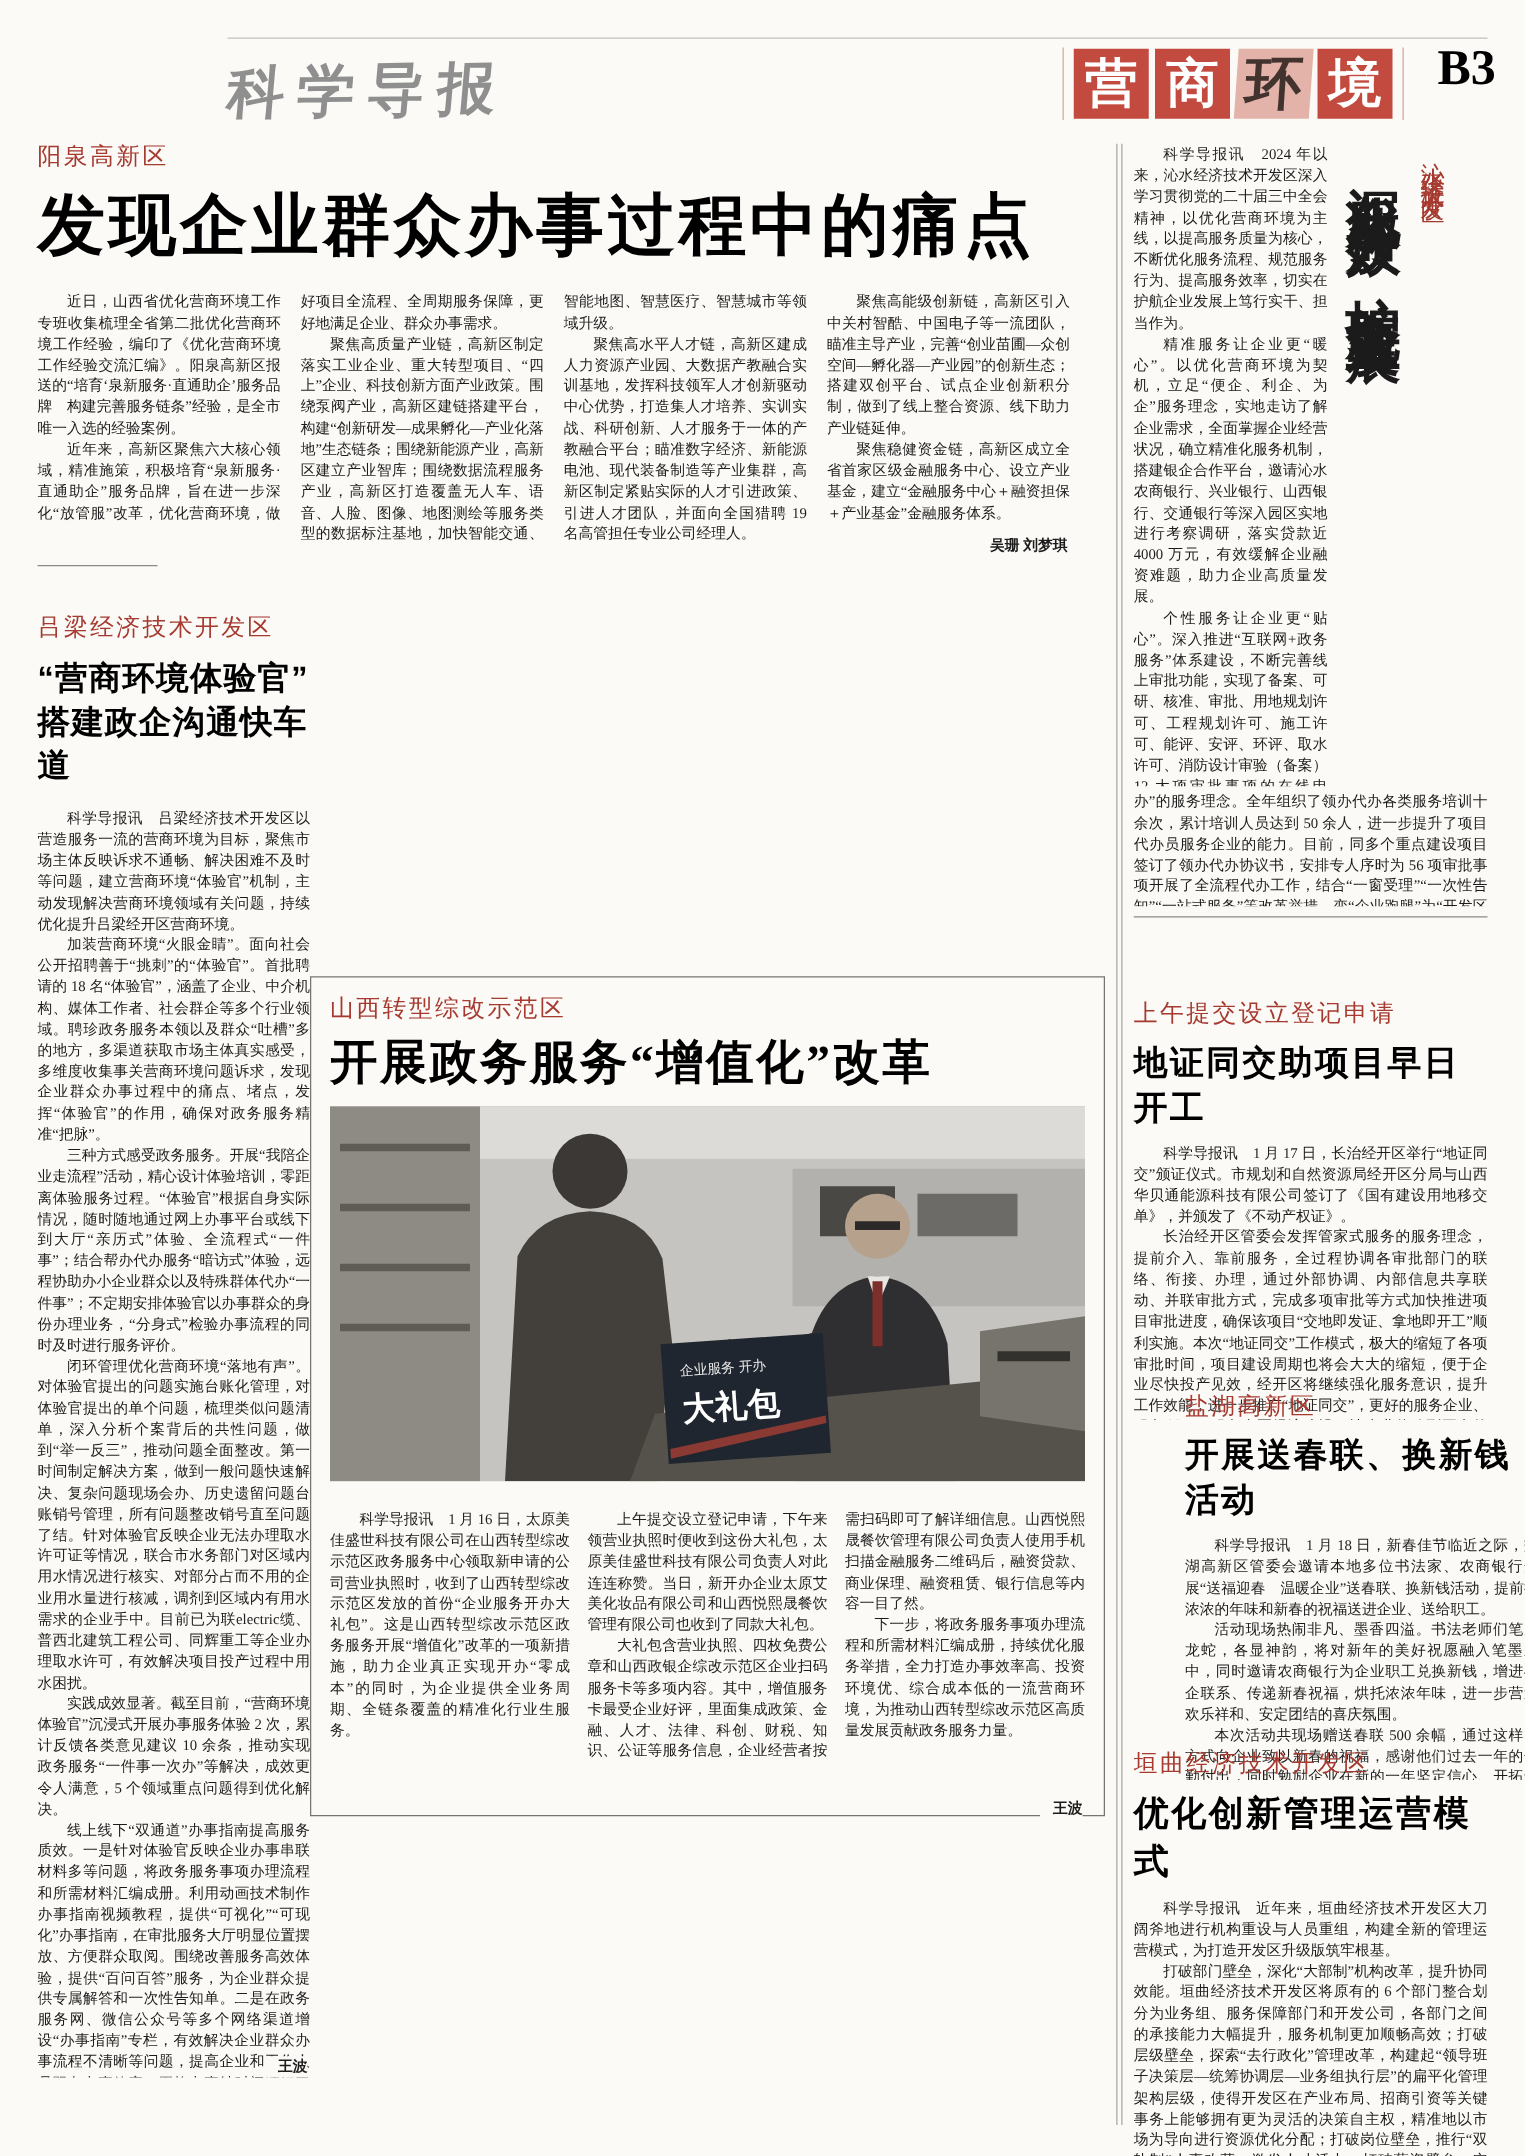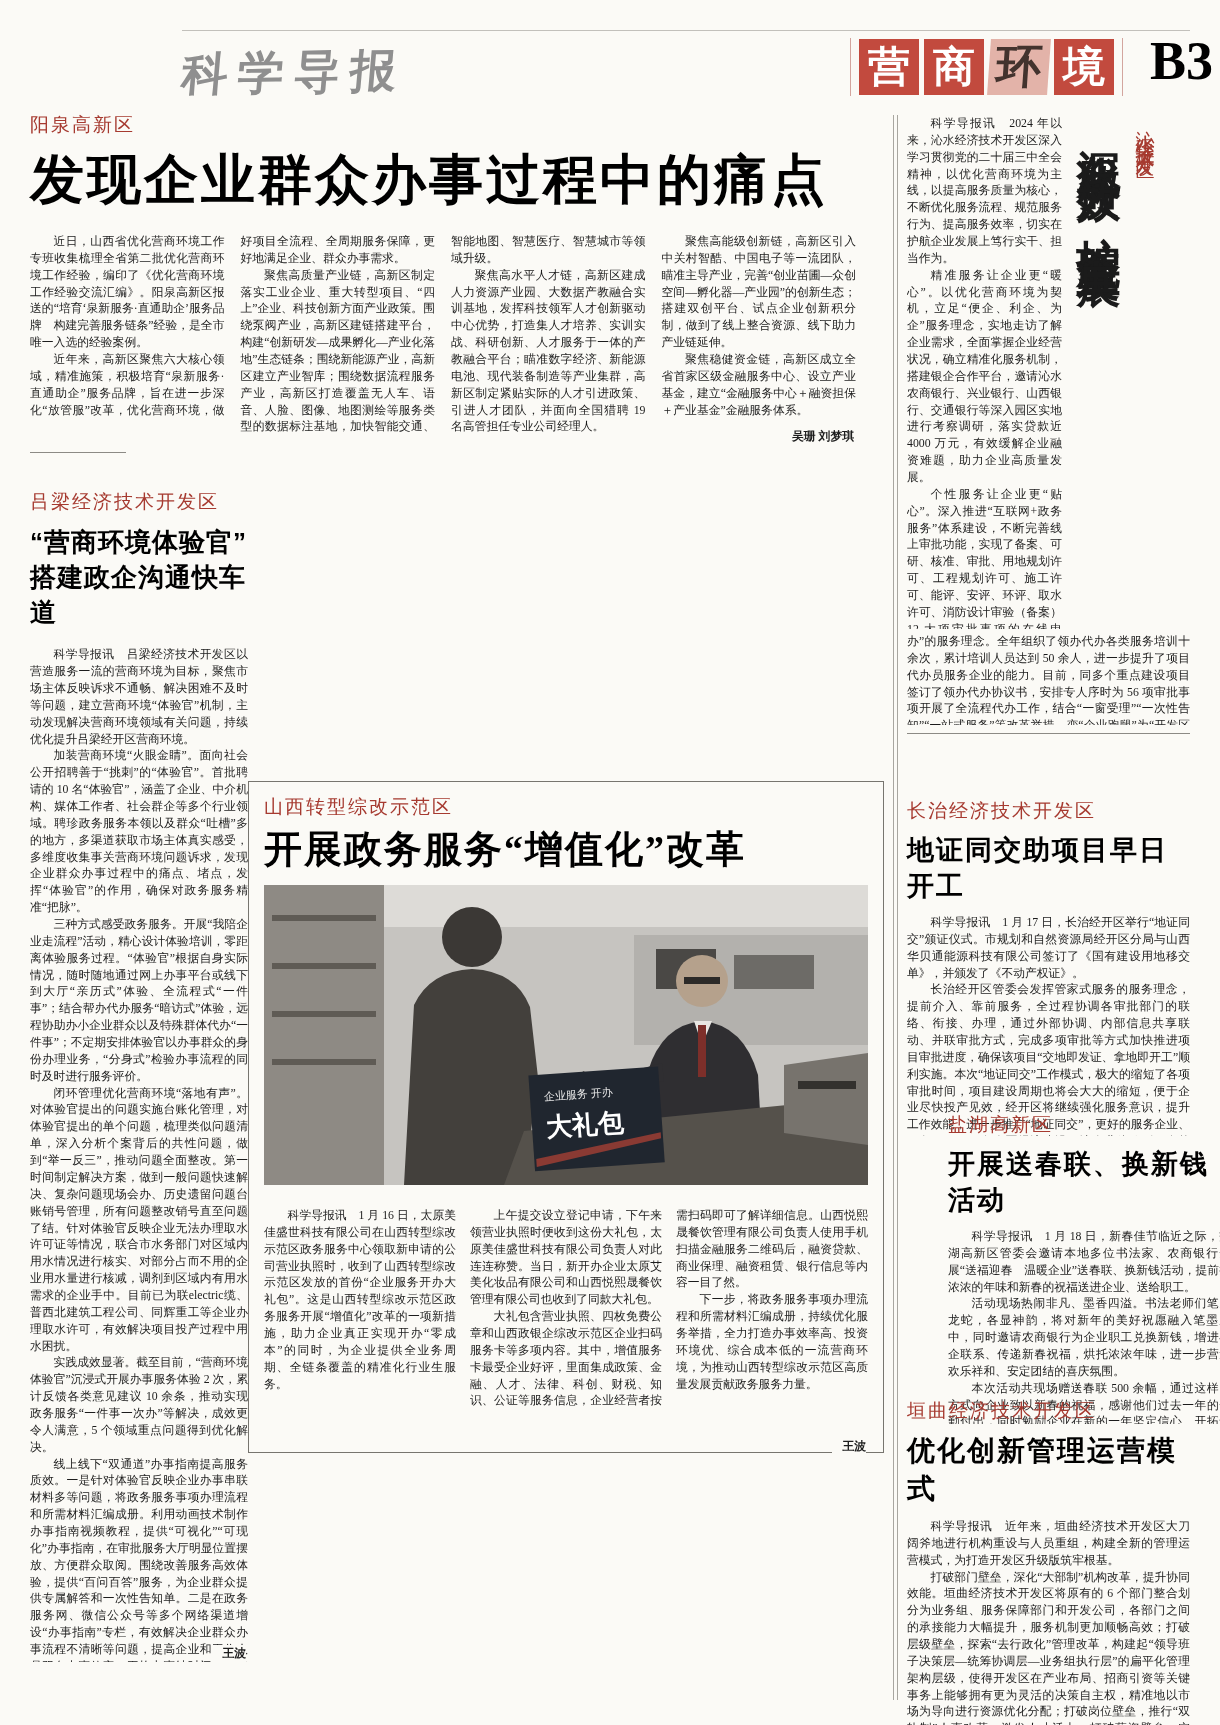--- a/index.html
+++ b/index.html
@@ -11,21 +11,21 @@
   .datebox .sq{display:inline-block;width:8px;height:8px;background:#b9b9b9;margin-right:6px;vertical-align:1px;}
   .masthead{position:absolute;left:182px;top:42px;font-size:46px;font-weight:bold;color:#8f8f8f;
             letter-spacing:10px;transform:skewX(-6deg) rotate(-1deg);font-family:"Liberation Serif",serif;}
   .topline{position:absolute;left:182px;top:30px;width:1008px;height:1px;background:#c2c0bb;}
   .banner{position:absolute;left:850px;top:38px;height:58px;display:flex;align-items:center;gap:5px;
           border-left:1px solid #d3a59e;border-right:1px solid #d3a59e;padding:0 8px;}
   .banner .blk{width:60px;height:56px;background:#c24a3e;color:#fff;font-weight:bold;
                font-size:42px;display:flex;align-items:center;justify-content:center;
                font-family:"Liberation Serif",serif;}
   .banner .blk.light{background:#e3b3a9;color:#43332e;transform:skewX(-4deg);font-size:46px;}
-  .pageno{position:absolute;left:1150px;top:30px;font-size:54px;font-weight:bold;
+  .pageno{position:absolute;left:1150px;top:30px;font-size:40px;font-weight:bold;
           font-family:"Liberation Serif",serif;color:#000;text-align:right;}
   
   .kick{font-size:19px;color:#a63a30;font-family:"Liberation Sans","DejaVu Sans",sans-serif;letter-spacing:2px;}
   .body{font-size:11.8px;line-height:1.43;text-align:justify;color:#1c1c1c;}
   .body p{margin:0;text-indent:2em;}
   .byl-abs{position:absolute;right:2px;bottom:0;font-weight:bold;font-size:11.8px;background:#fbfaf6;padding-left:10px;}
   .hl-sans{font-family:"Liberation Sans","DejaVu Sans",sans-serif;font-weight:900;color:#000;}
   .hl-serif{font-family:"Liberation Serif","DejaVu Serif",serif;font-weight:bold;color:#000;}
   .vrule{position:absolute;left:893px;top:115px;height:1585px;width:3px;
          border-left:1px solid #a8a6a0;border-right:1px solid #a8a6a0;}
@@ -109,21 +109,21 @@
 
   <div class="lvl">
     <div class="rule"></div>
     <div class="kick">吕梁经济技术开发区</div>
     <div class="hl hl-sans">
       <div>“营商环境体验官”</div>
       <div>搭建政企沟通快车道</div>
     </div>
     <div class="body" style="position:relative;margin-top:16px;height:1016px;overflow:hidden;">
       <p>科学导报讯　吕梁经济技术开发区以营造服务一流的营商环境为目标，聚焦市场主体反映诉求不通畅、解决困难不及时等问题，建立营商环境“体验官”机制，主动发现解决营商环境领域有关问题，持续优化提升吕梁经开区营商环境。</p>
-      <p>加装营商环境“火眼金睛”。面向社会公开招聘善于“挑刺”的“体验官”。首批聘请的 10 名“体验官”，涵盖了企业、中介机构、媒体工作者、社会群企等多个行业领域。聘珍政务服务本领以及群众“吐槽”多的地方，多渠道获取市场主体真实感受，多维度收集事关营商环境问题诉求，发现企业群众办事过程中的痛点、堵点，发挥“体验官”的作用，确保对政务服务精准“把脉”。</p>
+      <p>加装营商环境“火眼金睛”。面向社会公开招聘善于“挑刺”的“体验官”。首批聘请的 18 名“体验官”，涵盖了企业、中介机构、媒体工作者、社会群企等多个行业领域。聘珍政务服务本领以及群众“吐槽”多的地方，多渠道获取市场主体真实感受，多维度收集事关营商环境问题诉求，发现企业群众办事过程中的痛点、堵点，发挥“体验官”的作用，确保对政务服务精准“把脉”。</p>
       <p>三种方式感受政务服务。开展“我陪企业走流程”活动，精心设计体验培训，零距离体验服务过程。“体验官”根据自身实际情况，随时随地通过网上办事平台或线下到大厅“亲历式”体验、全流程式“一件事”；结合帮办代办服务“暗访式”体验，远程协助办小企业群众以及特殊群体代办“一件事”；不定期安排体验官以办事群众的身份办理业务，“分身式”检验办事流程的同时及时进行服务评价。</p>
       <p>闭环管理优化营商环境“落地有声”。对体验官提出的问题实施台账化管理，对体验官提出的单个问题，梳理类似问题清单，深入分析个案背后的共性问题，做到“举一反三”，推动问题全面整改。第一时间制定解决方案，做到一般问题快速解决、复杂问题现场会办、历史遗留问题台账销号管理，所有问题整改销号直至问题了结。针对体验官反映企业无法办理取水许可证等情况，联合市水务部门对区域内用水情况进行核实、对部分占而不用的企业用水量进行核减，调剂到区域内有用水需求的企业手中。目前已为联electric缆、普西北建筑工程公司、同辉重工等企业办理取水许可，有效解决项目投产过程中用水困扰。</p>
       <p>实践成效显著。截至目前，“营商环境体验官”沉浸式开展办事服务体验 2 次，累计反馈各类意见建议 10 余条，推动实现政务服务“一件事一次办”等解决，成效更令人满意，5 个领域重点问题得到优化解决。</p>
       <p>线上线下“双通道”办事指南提高服务质效。一是针对体验官反映企业办事串联材料多等问题，将政务服务事项办理流程和所需材料汇编成册。利用动画技术制作办事指南视频教程，提供“可视化”“可现化”办事指南，在审批服务大厅明显位置摆放、方便群众取阅。围绕改善服务高效体验，提供“百问百答”服务，为企业群众提供专属解答和一次性告知单。二是在政务服务网、微信公众号等多个网络渠道增设“办事指南”专栏，有效解决企业群众办事流程不清晰等问题，提高企业和工作人员双向办事效率，平均办事结时间缩短了 30%左右。</p>
 
       <span class="byl-abs">王波</span>
     </div>
   </div>
 
   <div class="zg zgwrap">
@@ -168,21 +168,21 @@
     <div class="cols body" style="position:relative;">
       <p>科学导报讯　1 月 16 日，太原美佳盛世科技有限公司在山西转型综改示范区政务服务中心领取新申请的公司营业执照时，收到了山西转型综改示范区发放的首份“企业服务开办大礼包”。这是山西转型综改示范区政务服务开展“增值化”改革的一项新措施，助力企业真正实现开办“零成本”的同时，为企业提供全业务周期、全链条覆盖的精准化行业生服务。</p>
       <p>上午提交设立登记申请，下午来领营业执照时便收到这份大礼包，太原美佳盛世科技有限公司负责人对此连连称赞。当日，新开办企业太原艾美化妆品有限公司和山西悦熙晟餐饮管理有限公司也收到了同款大礼包。</p>
       <p>大礼包含营业执照、四枚免费公章和山西政银企综改示范区企业扫码服务卡等多项内容。其中，增值服务卡最受企业好评，里面集成政策、金融、人才、法律、科创、财税、知识、公证等服务信息，企业经营者按需扫码即可了解详细信息。山西悦熙晟餐饮管理有限公司负责人使用手机扫描金融服务二维码后，融资贷款、商业保理、融资租赁、银行信息等内容一目了然。</p>
       <p>下一步，将政务服务事项办理流程和所需材料汇编成册，持续优化服务举措，全力打造办事效率高、投资环境优、综合成本低的一流营商环境，为推动山西转型综改示范区高质量发展贡献政务服务力量。</p>
       <span class="byl-abs">王波</span>
     </div>
   </div>
 
   <div class="rart" style="top:798px;">
-    <div class="kick">长治经济技术开发区</div>
+    <div class="kick">上午提交设立登记申请</div>
     <div class="hl hl-sans" style="font-size:27px;">地证同交助项目早日开工</div>
     <div class="body" style="height:222px;">
       <p>科学导报讯　1 月 17 日，长治经开区举行“地证同交”颁证仪式。市规划和自然资源局经开区分局与山西华贝通能源科技有限公司签订了《国有建设用地移交单》，并颁发了《不动产权证》。</p>
       <p><span>长治经开区管委会发挥管家式服务的服务理念，提前介入、靠前服务，全过程协调各审批部门的联络、衔接、办理，通过外部协调、内部信息共享联动、并联审批方式，完成多项审批等方式加快推进项目审批进度，确保该项目“交地即发证、拿地即开工”顺利实施。本次“地证同交”工作模式，极大的缩短了各项审批时间，项目建设周期也将会大大的缩短，便于企业尽快投产见效，经开区将继续强化服务意识，提升工作效能，进一步推广“地证同交”，更好的服务企业、服务项目、服务全区经济建设，让企业体验到更多的便民利企服务举措。</span>　</p>
     </div>
   </div>
 
   <div class="rart" style="top:1112px;margin-left:41px;">
     <div class="kick">盐湖高新区</div>
     <div class="hl hl-sans" style="font-size:27px;">开展送春联、换新钱活动</div>

